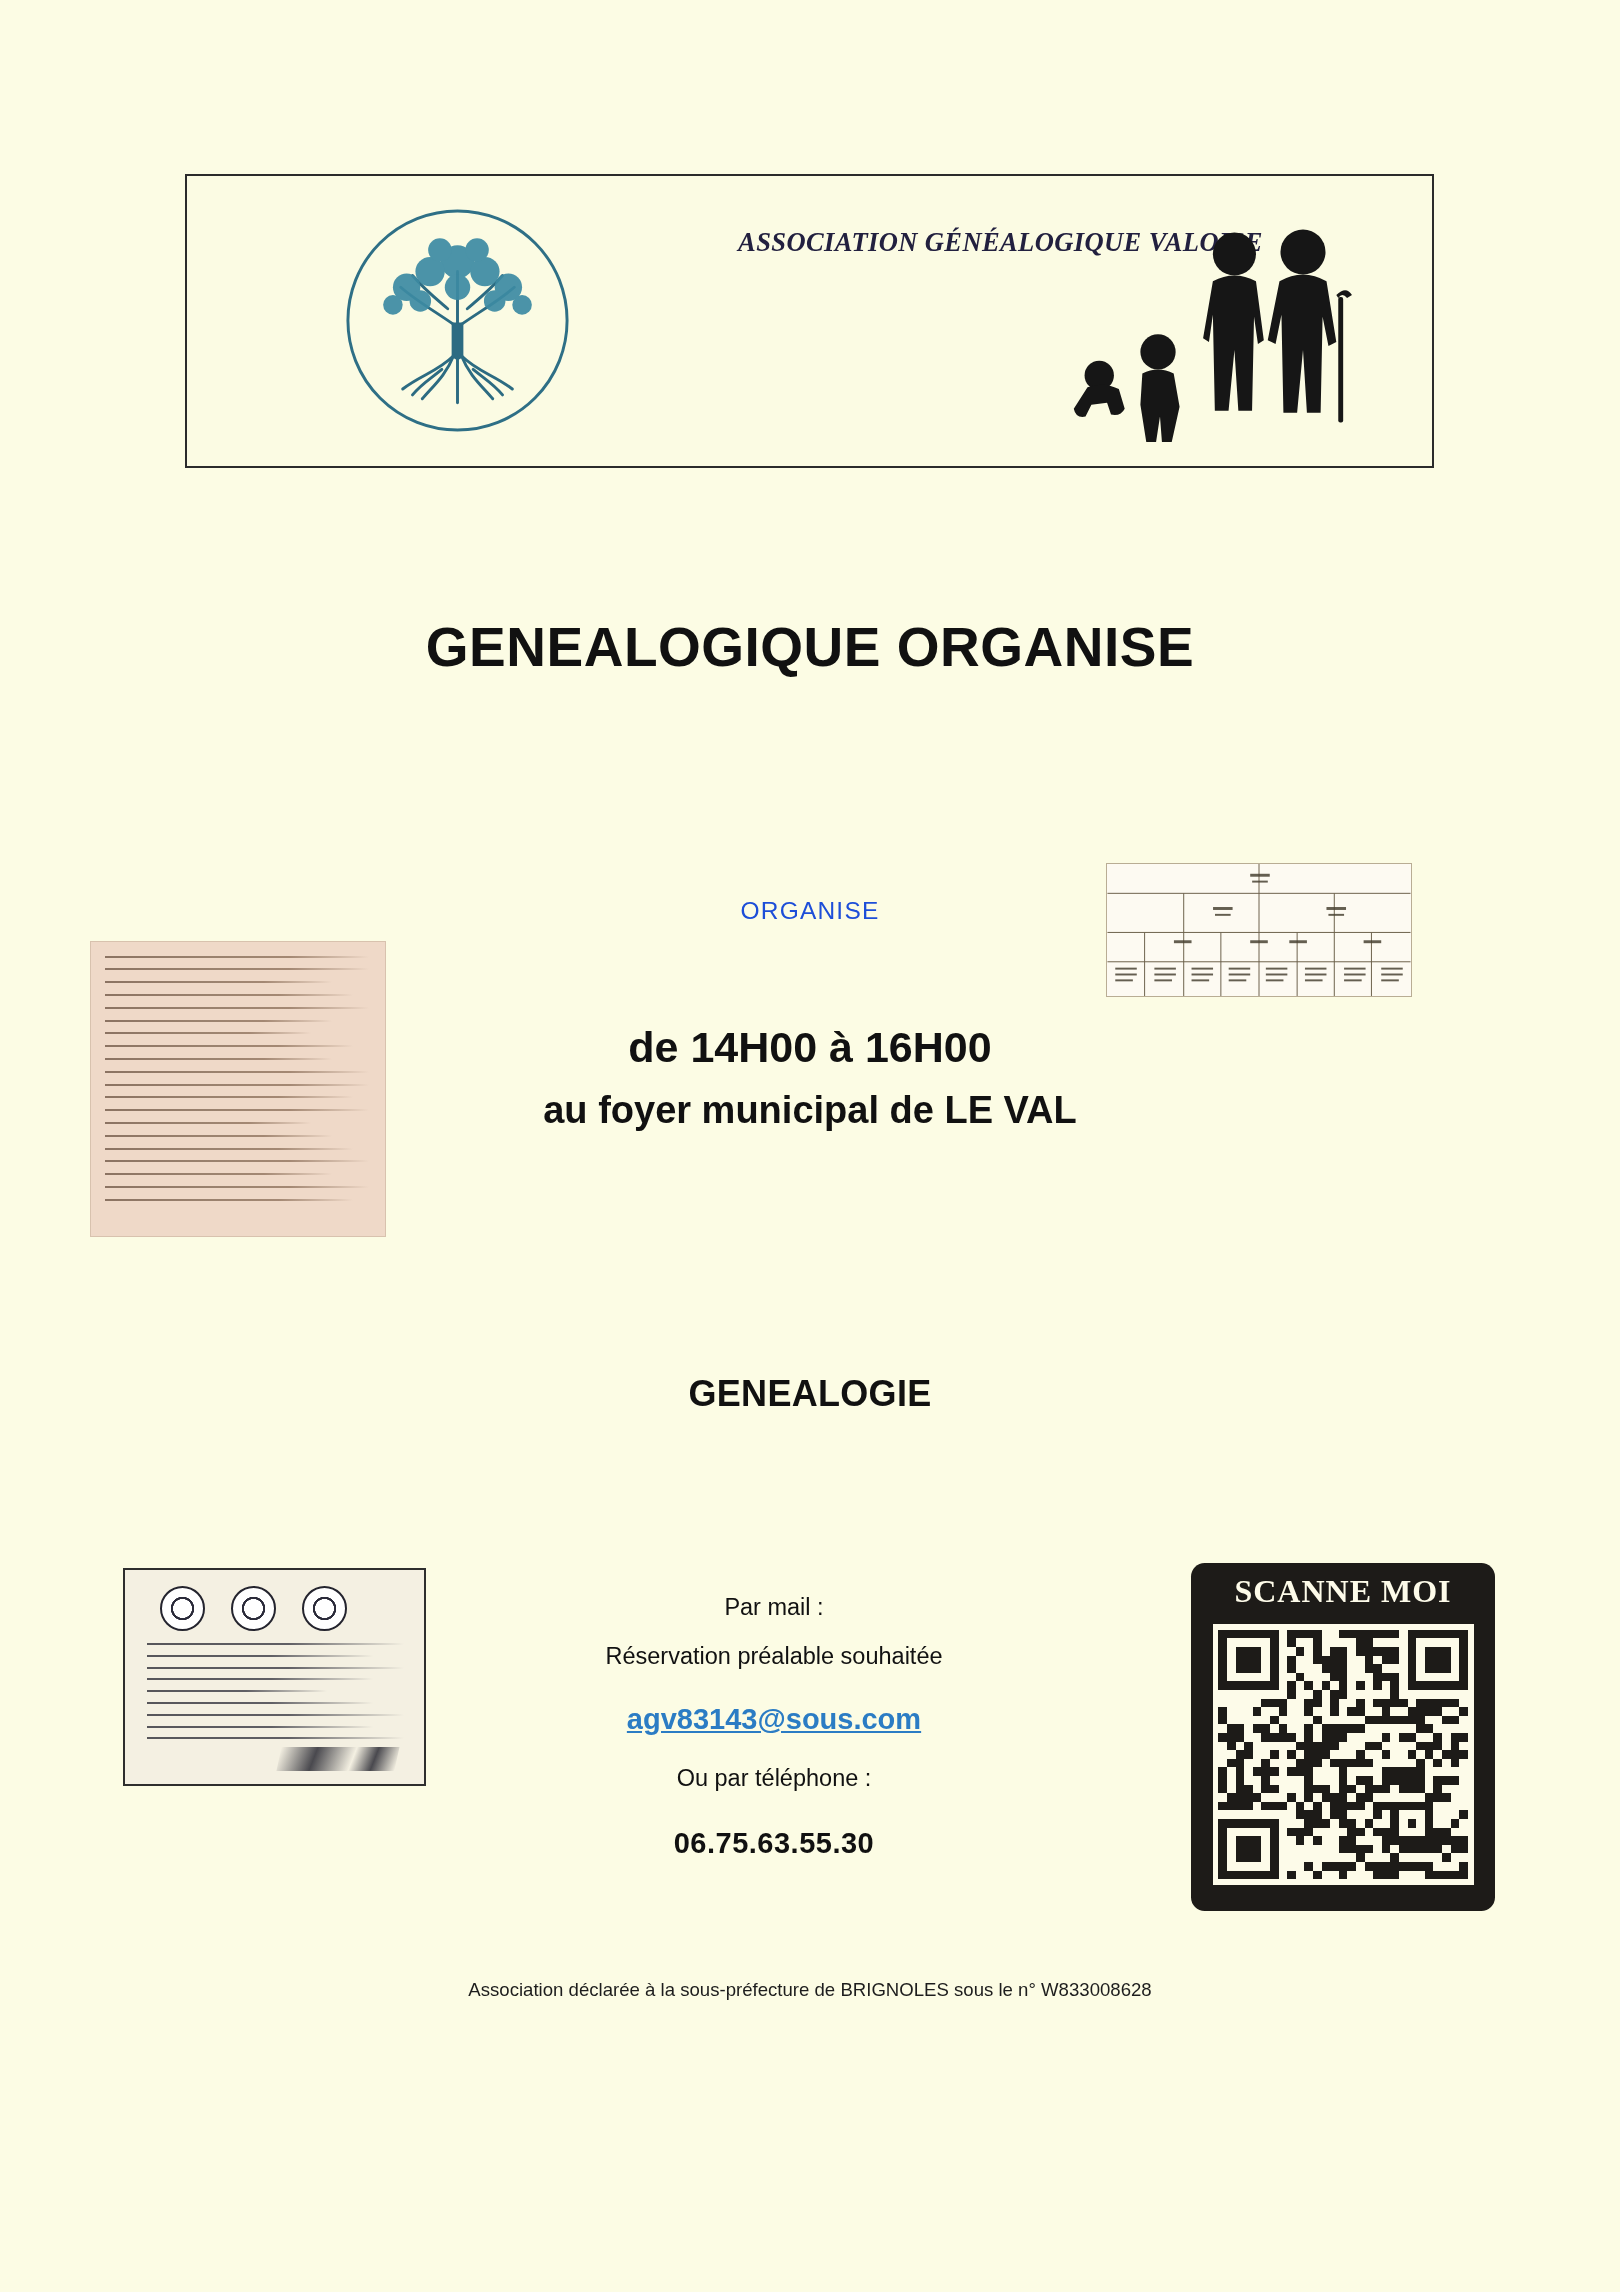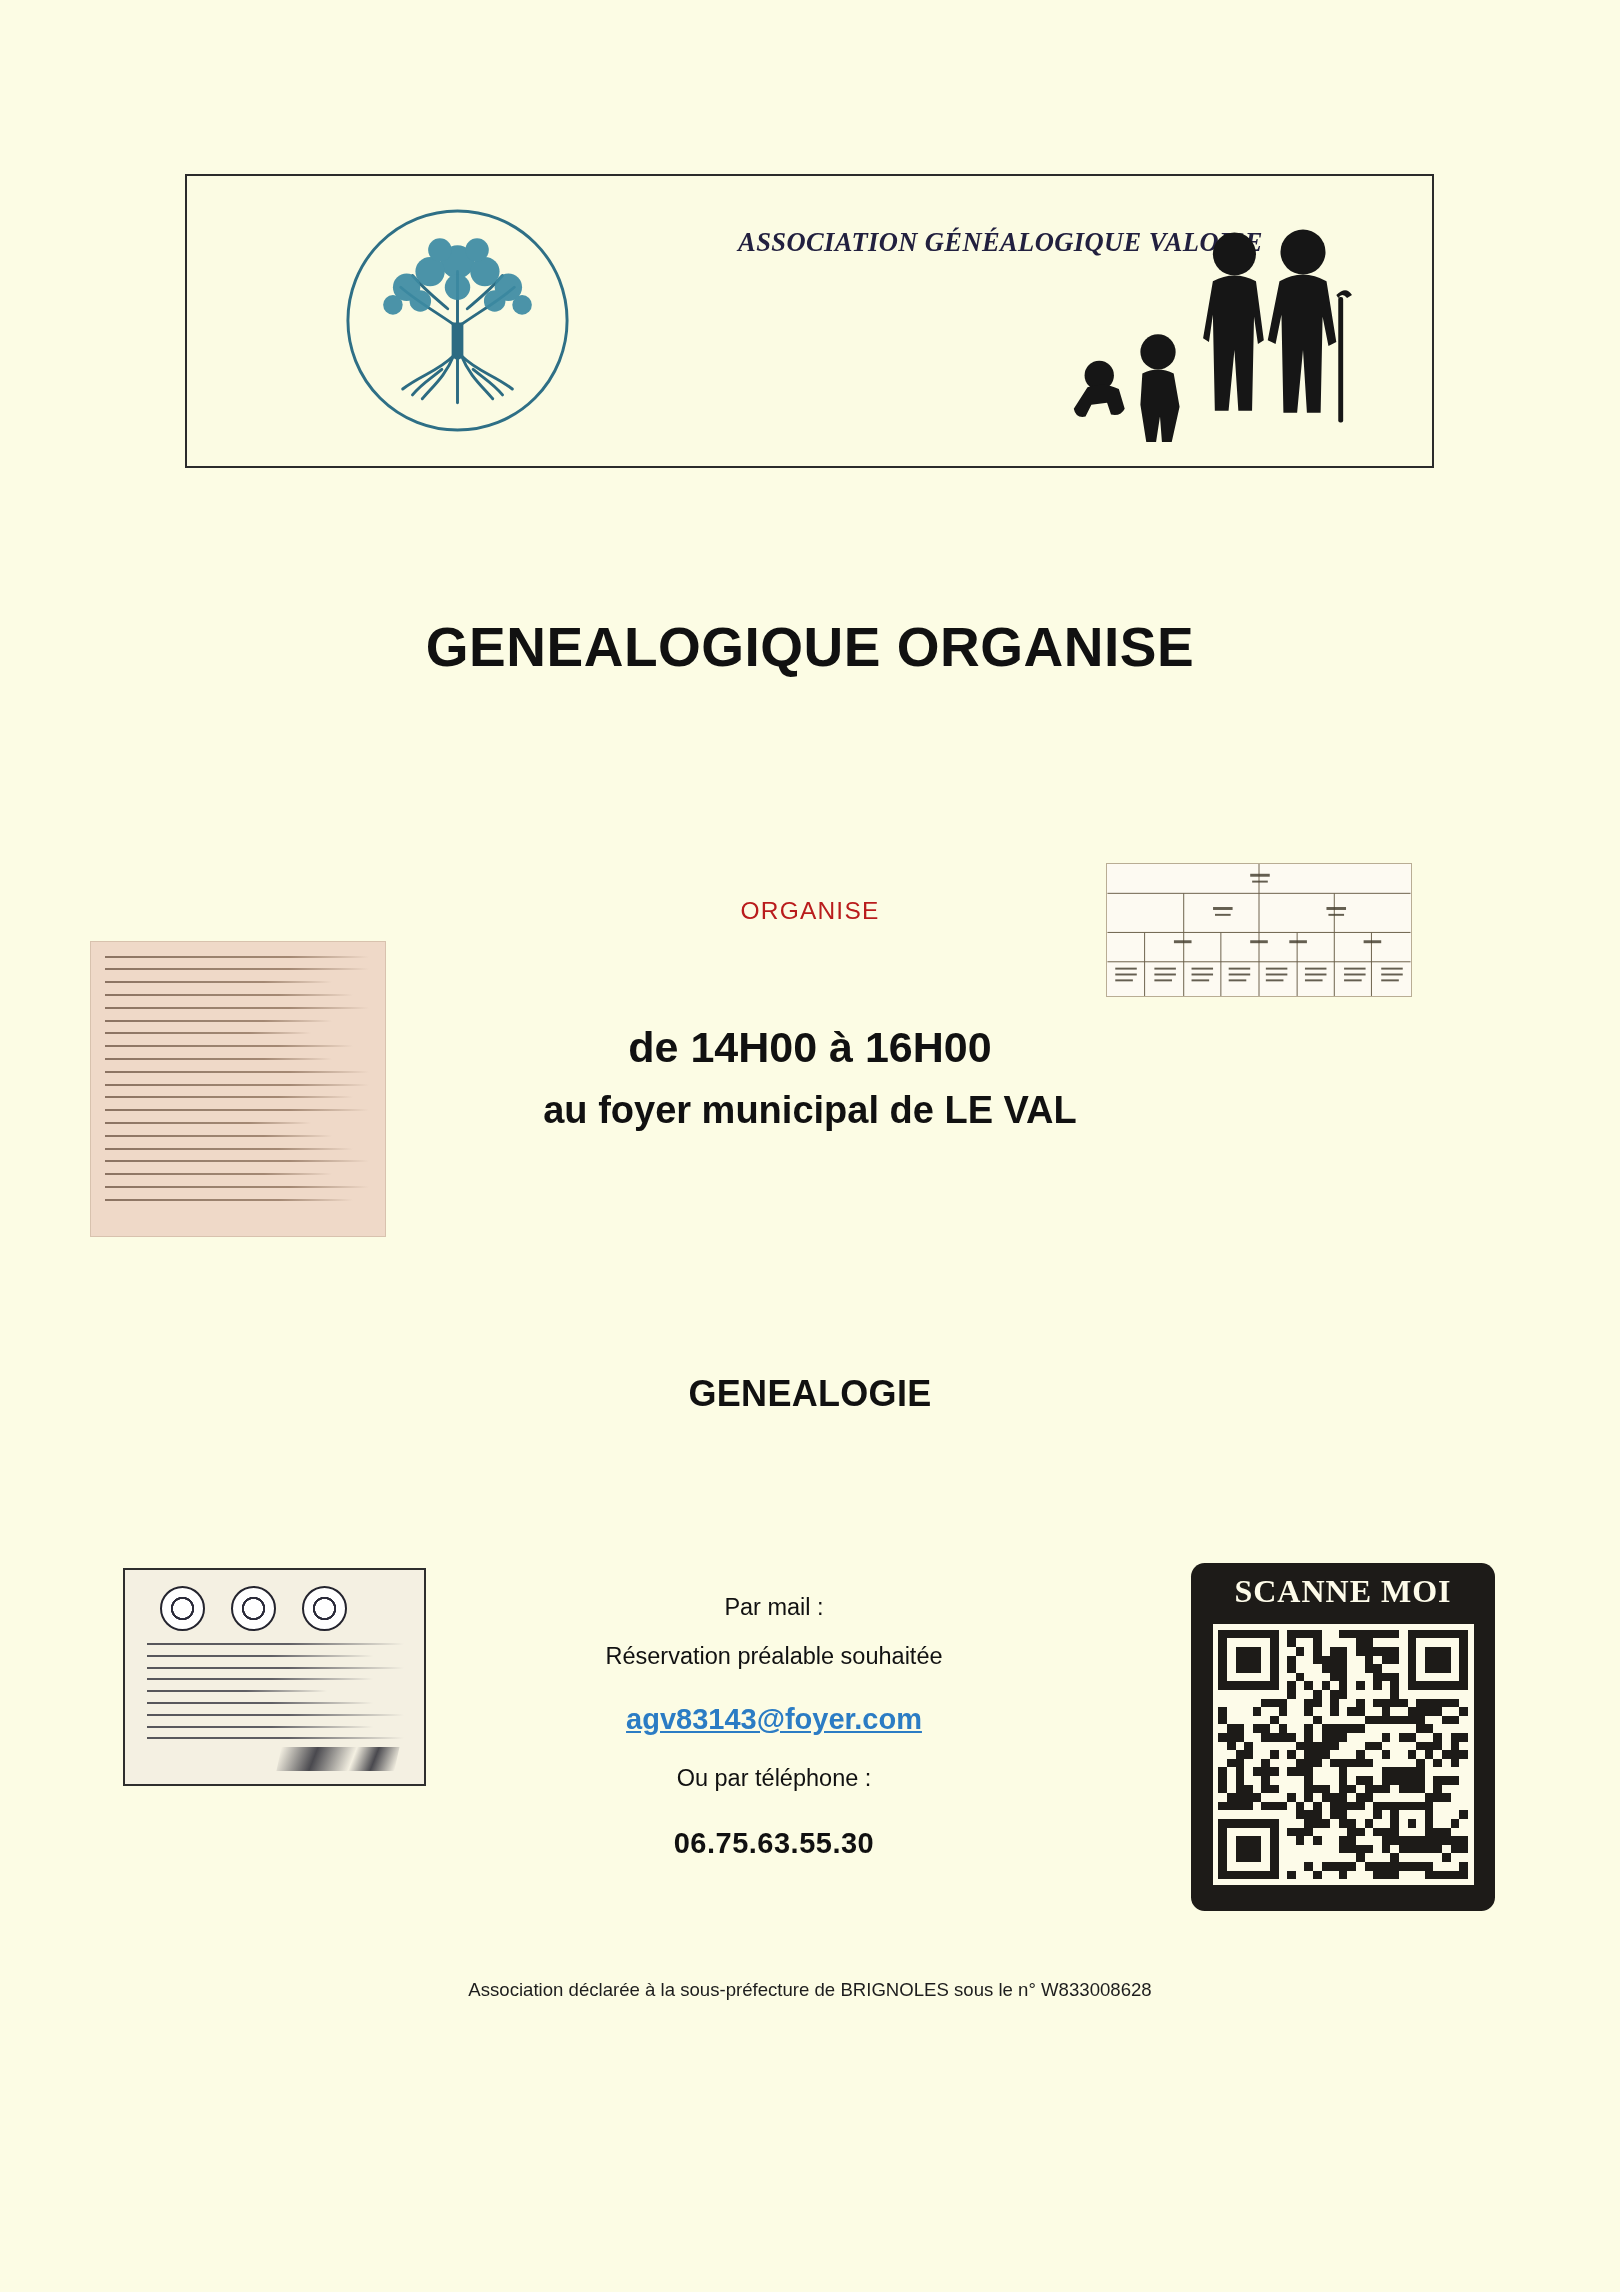--- a/index.html
+++ b/index.html
@@ -93,21 +93,21 @@
   }
 
   .organise {
     position: absolute;
     left: 0;
     top: 897px;
     width: 1620px;
     text-align: center;
     font-size: 24.5px;
     letter-spacing: 1.2px;
-    color: #b91c1c;
+    color: #1d4ed8;
   }
 
   .event-lines {
     position: absolute;
     left: 0;
     top: 1014px;
     width: 1620px;
     text-align: center;
     font-size: 43px;
     font-weight: bold;
@@ -454,21 +454,21 @@
       <i></i>
       <i></i>
       <i></i>
   </div>
   <div class="signature"></div>
 </div>
 
 <div class="contact">
   <div>Par mail :</div>
   <div>Réservation préalable souhaitée</div>
-  <a class="mail-link" href="#">agv83143@foyer.com</a>
+  <a class="mail-link" href="#">agv83143@sous.com</a>
   <div>Ou par téléphone :</div>
   <div class="phone">06.75.63.55.30</div>
 </div>
 
 <div class="qr-block">
   <div class="qr-title">SCANNE MOI</div>
   <div class="qr-code">
     <div class="qr-grid" id="qr-grid">
         <span></span>
         <span></span>

